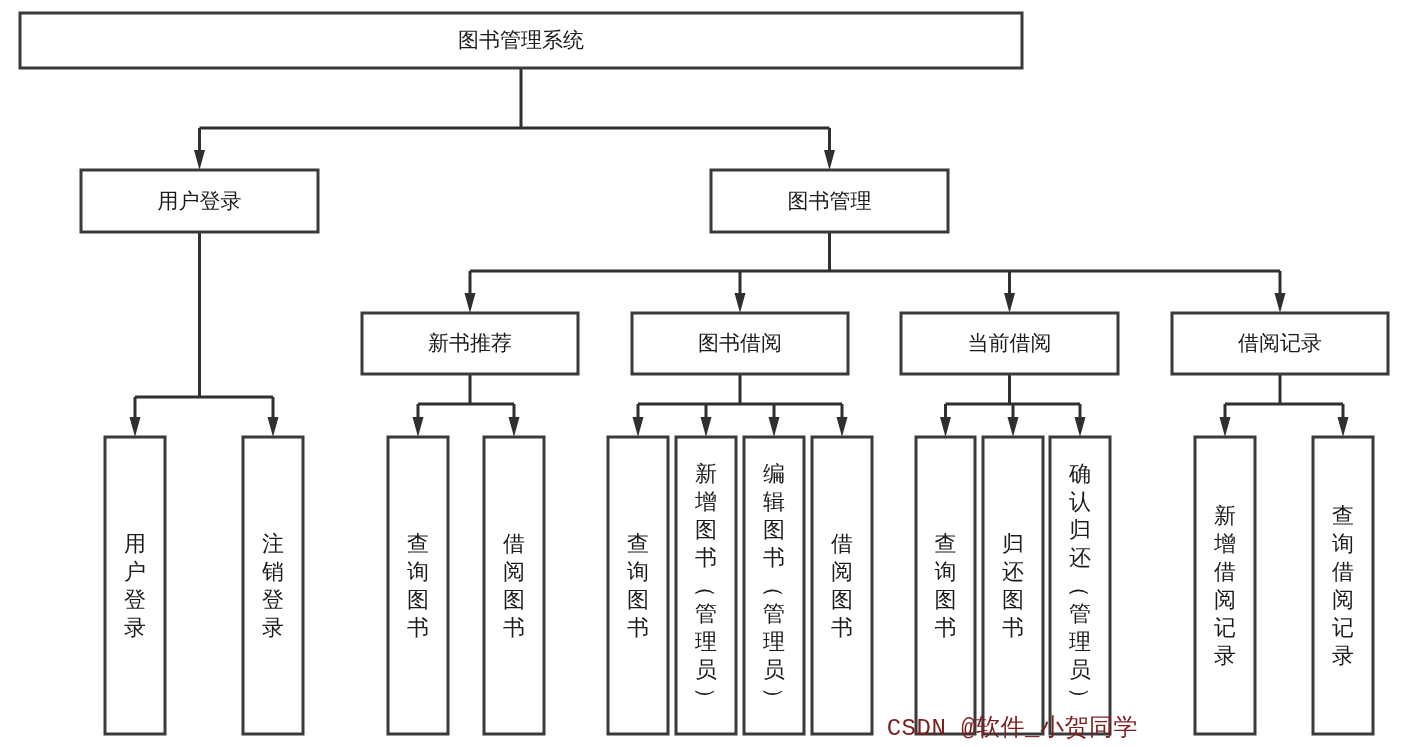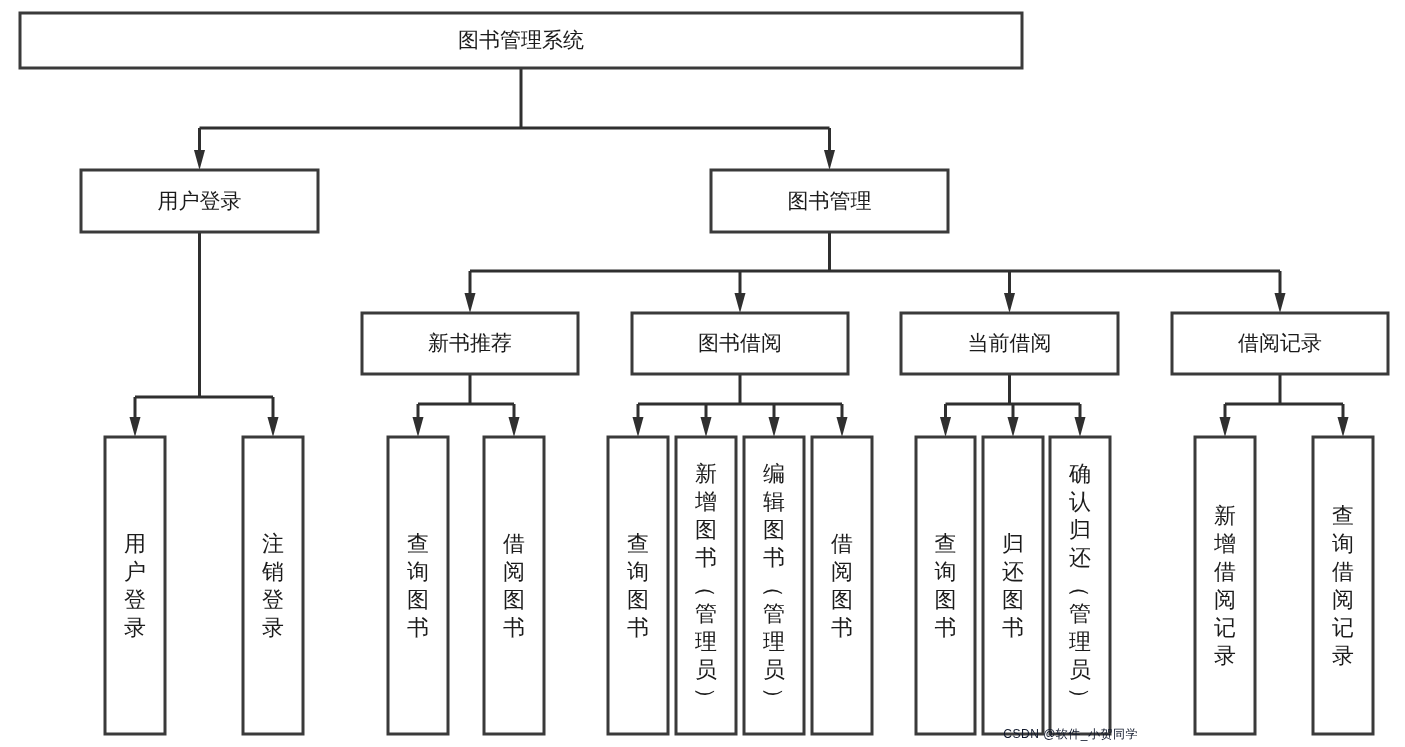--- a/index.html
+++ b/index.html
@@ -23,23 +23,23 @@
   }
   .node-label-v{
     font-family:"Liberation Sans","DejaVu Sans",sans-serif;
     fill:#1b1b1b;
     font-size:22px;
     text-anchor:middle;
   }
   .watermark{
     position:absolute;
     right:8px;bottom:4px;
-    font-family:Liberation Sans, sans-serif;
-    font-size:12px;
-    color:#0f172a;
+    font-family:Liberation Mono, monospace;
+    font-size:24px;
+    color:#7f1d1d;
     white-space:nowrap;
     letter-spacing:0.5px;
   }
 </style>
 </head>
 <body>
 
 <div id="diagram-root">
   <svg id="flow" viewBox="0 0 1405 747" xmlns="http://www.w3.org/2000/svg">
     <g id="links-layer">

